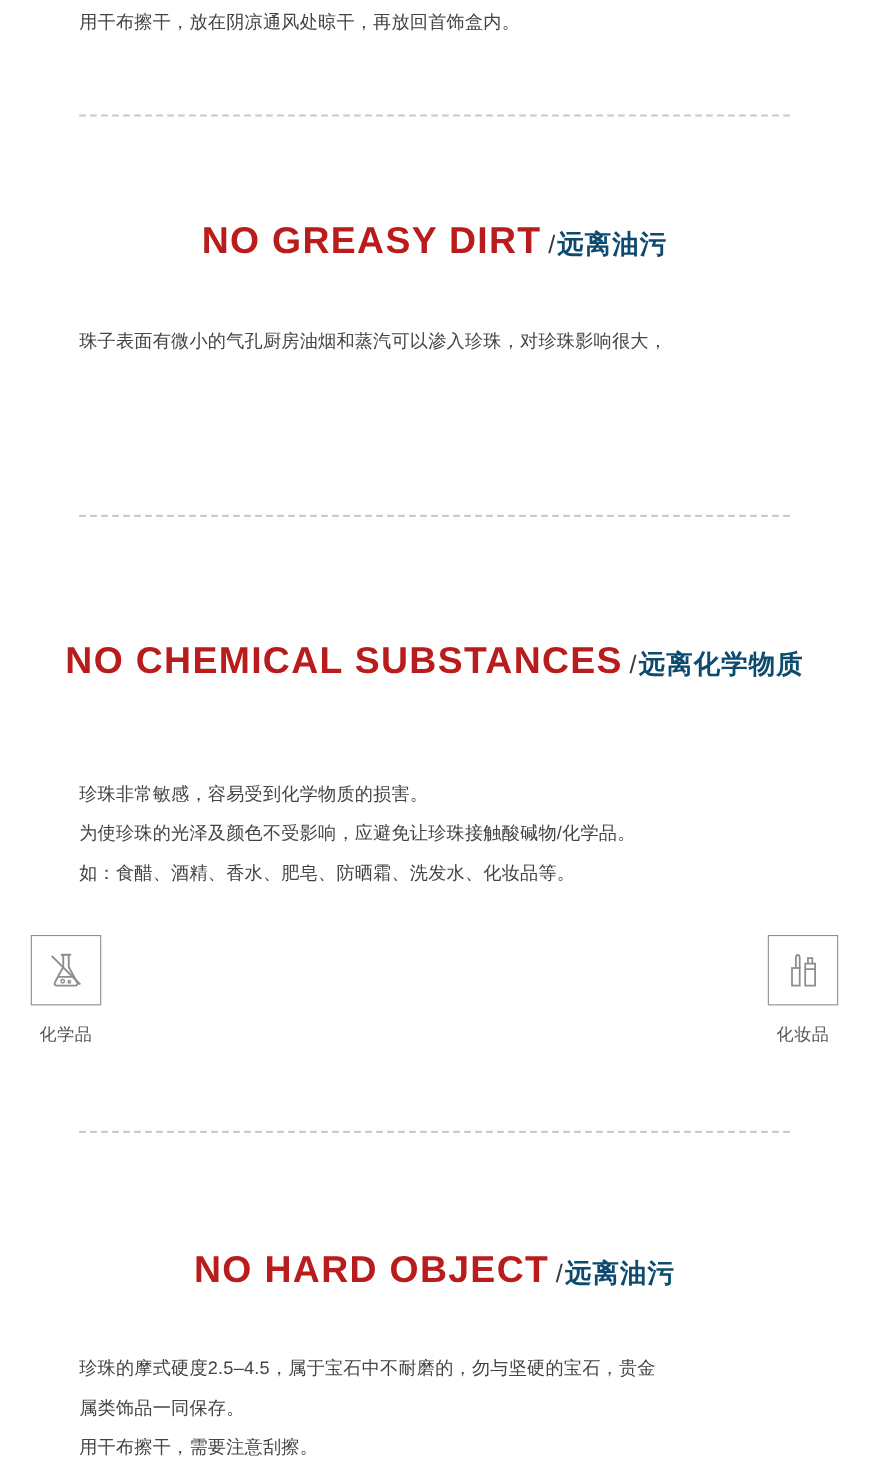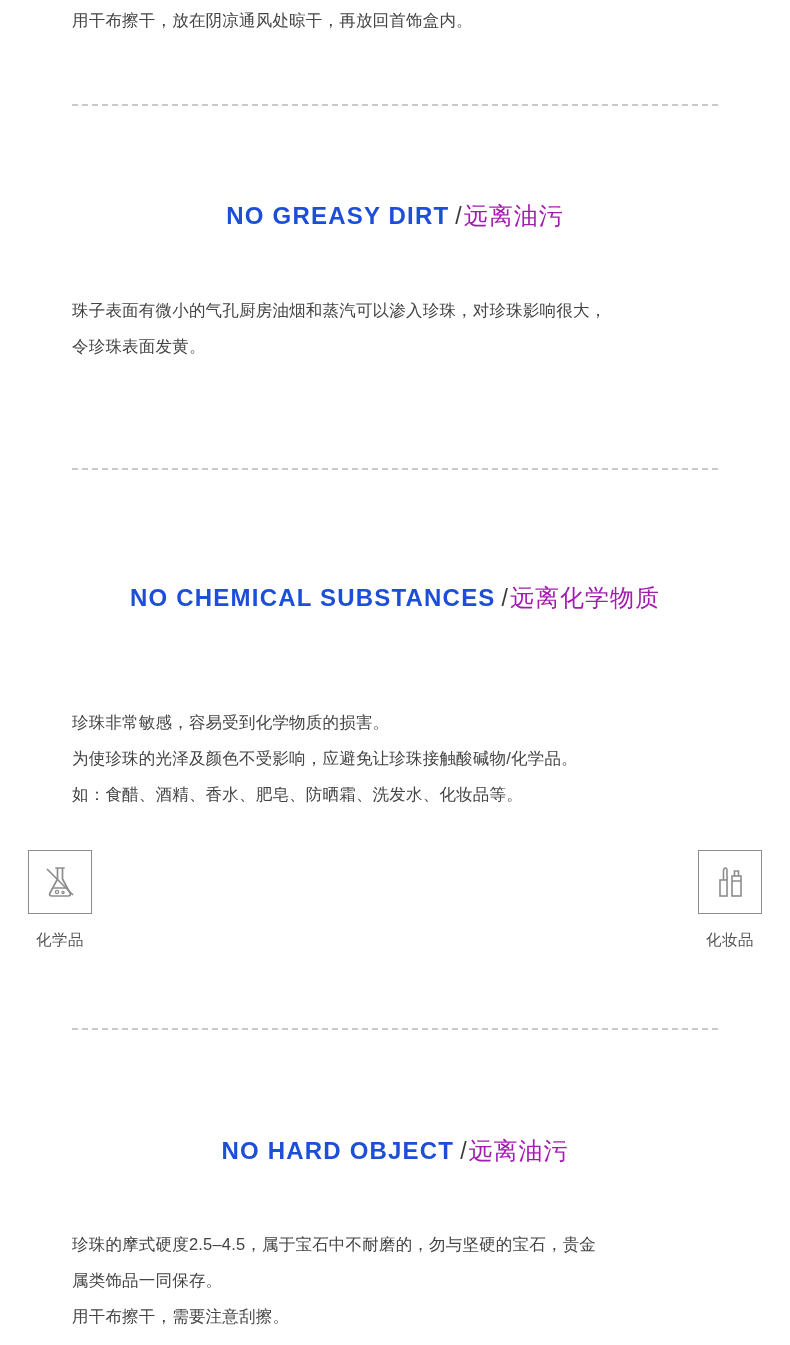--- a/index.html
+++ b/index.html
@@ -49,34 +49,34 @@
   }
   .section-heading {
     text-align: center;
     margin: 0;
     font-weight: 400;
     white-space: nowrap;
   }
   .heading-en {
     font-family: "Liberation Sans", sans-serif;
     font-weight: bold;
-    font-size: 24px;
+    font-size: 34px;
     letter-spacing: 1.2px;
-    color: #1d4ed8;
+    color: #b91c1c;
   }
   .heading-slash {
     font-size: 23px;
     color: #3a3a3a;
     font-weight: 400;
     padding: 0 2px 0 6px;
   }
   .heading-cn {
     font-size: 24px;
-    color: #a21caf;
-    font-weight: 400;
+    color: #0c4a6e;
+    font-weight: 700;
     letter-spacing: 1px;
   }
   .section-body {
     position: absolute;
     left: 0;
     right: 0;
   }
   .icon-row {
     position: absolute;
     left: 0;
@@ -120,21 +120,20 @@
   </div>
 
   <div class="section-body" style="top:200px;">
     <h2 class="section-heading">
       <span class="heading-en">NO GREASY DIRT</span><span class="heading-slash">/</span><span class="heading-cn">远离油污</span>
     </h2>
   </div>
 
   <div class="section-body" style="top:292px;">
     <p class="body-text">珠子表面有微小的气孔厨房油烟和蒸汽可以渗入珍珠，对珍珠影响很大，</p>
-    <p class="body-text">令珍珠表面发黄。</p>
   </div>
 
   <div class="divider-wrap" style="top:468px;">
     <hr class="divider">
   </div>
 
   <div class="section-body" style="top:582px;">
     <h2 class="section-heading">
       <span class="heading-en">NO CHEMICAL SUBSTANCES</span><span class="heading-slash">/</span><span class="heading-cn">远离化学物质</span>
     </h2>

